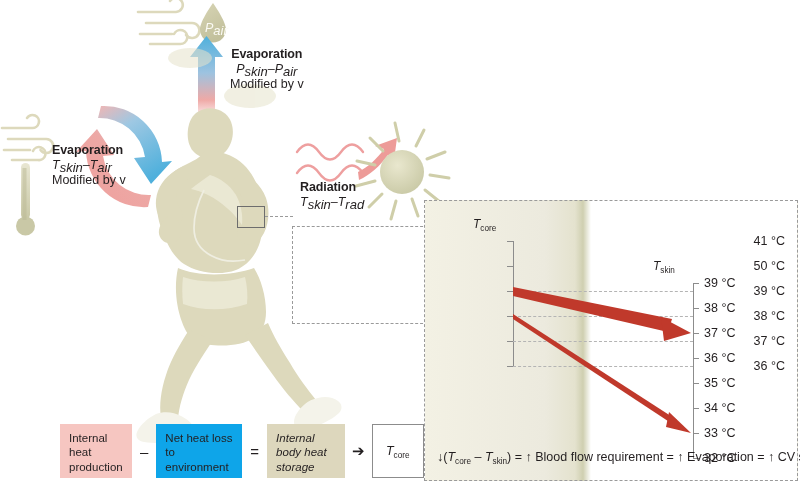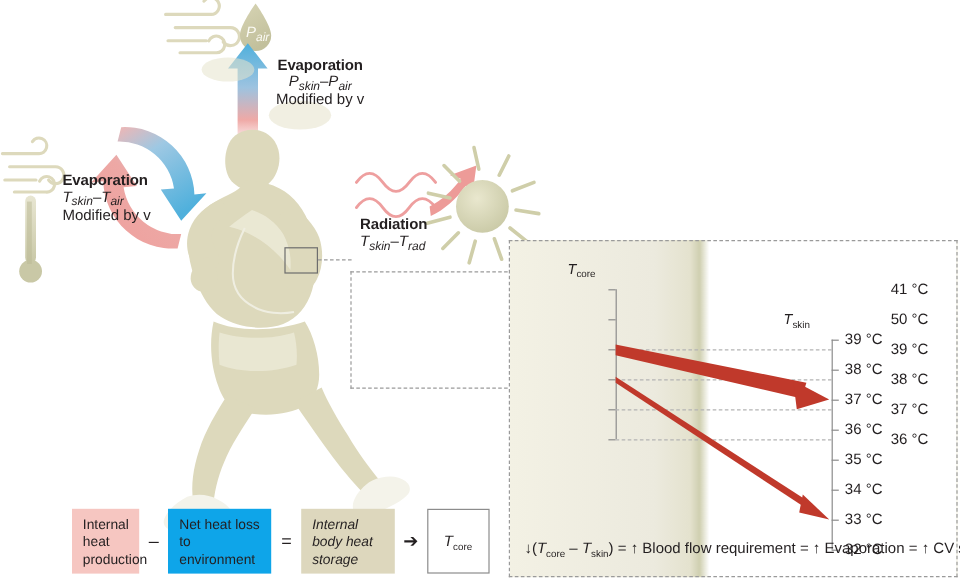--- a/index.html
+++ b/index.html
@@ -30,21 +30,21 @@
     line-height: 1.12;
   }
   .lbl-sub {
     font-size: 12.5px;
     color: #231f20;
     white-space: nowrap;
     line-height: 1.22;
   }
   .ital { font-style: italic; }
   .sub {
-    font-size: 10px;
+    font-size: 13px;
     font-style: italic;
     vertical-align: baseline;
     position: relative;
     top: 3px;
   }
   .subn {
     font-size: 8.2px;
     font-style: normal;
     vertical-align: baseline;
     position: relative;
@@ -62,21 +62,21 @@
     display: flex;
     align-items: center;
   }
   .eq-box {
     font-size: 11.5px;
     line-height: 1.25;
     padding: 7px 8px 7px 9px;
     box-sizing: border-box;
     color: #231f20;
   }
-  .eq-box.pink  { background: #f6c6c1; width: 56px; height: 54px; }
+  .eq-box.pink  { background: #f6c6c1; width: 72px; height: 54px; }
   .eq-box.blue  { background: #0ea5e9; width: 86px; height: 54px; }
   .eq-box.khaki { background: #ddd7bd; width: 78px; height: 54px; font-style: italic; }
   .eq-op {
     font-size: 15px;
     padding: 0 8px;
     color: #231f20;
   }
   .eq-arrow {
     font-size: 15px;
     padding: 0 7px;
@@ -133,21 +133,21 @@
     white-space: nowrap;
     color: #231f20;
   }
   .tick-label {
     position: absolute;
     font-size: 12.5px;
     white-space: nowrap;
     color: #231f20;
     transform: translateY(-50%);
   }
-  .tick-label.left  { right: 0; text-align: center; }
+  .tick-label.left  { right: 12px; text-align: right; }
   .tick-label.right { left: 0; text-align: left; }
 
   .axis-line {
     position: absolute;
     border-left: 1px solid #8c8c8c;
   }
   .tick-mark {
     position: absolute;
     border-top: 1px solid #8c8c8c;
     width: 6px;

